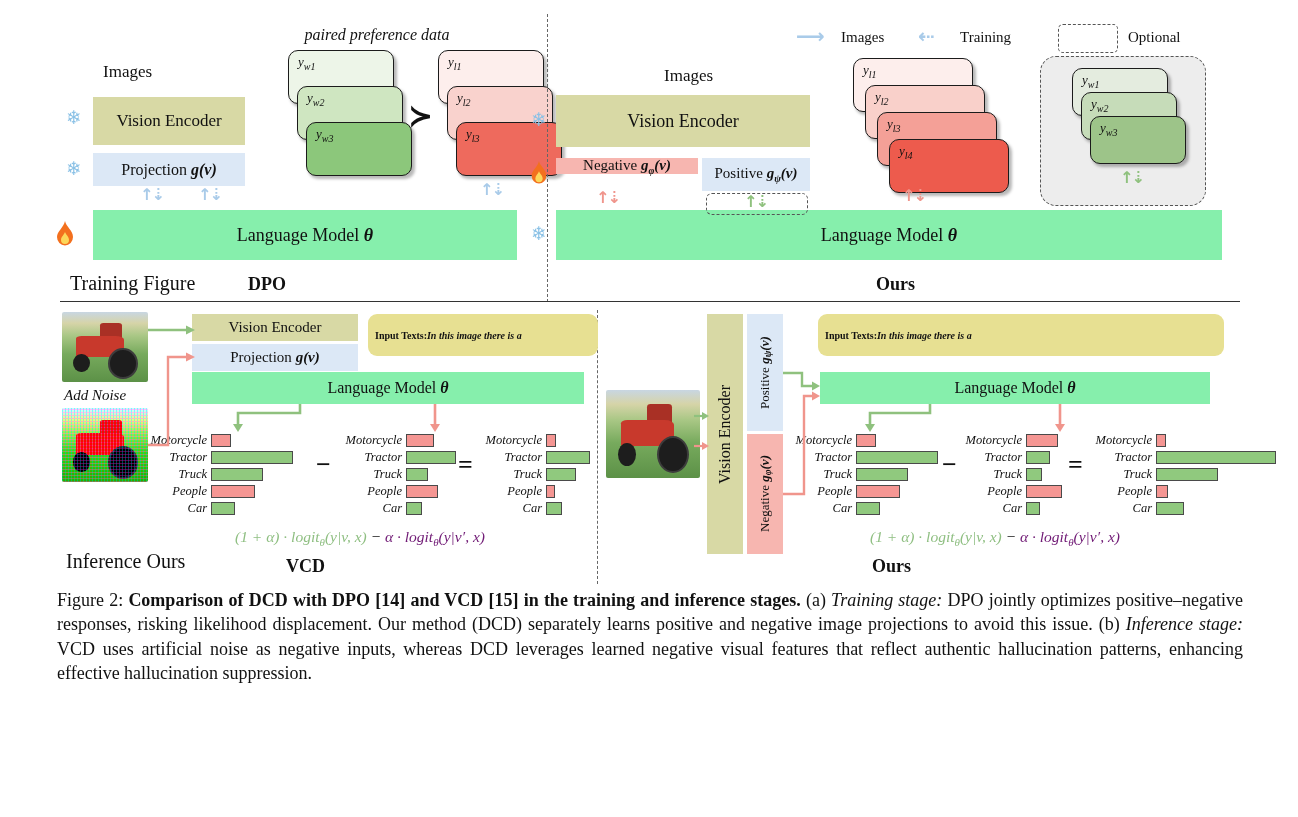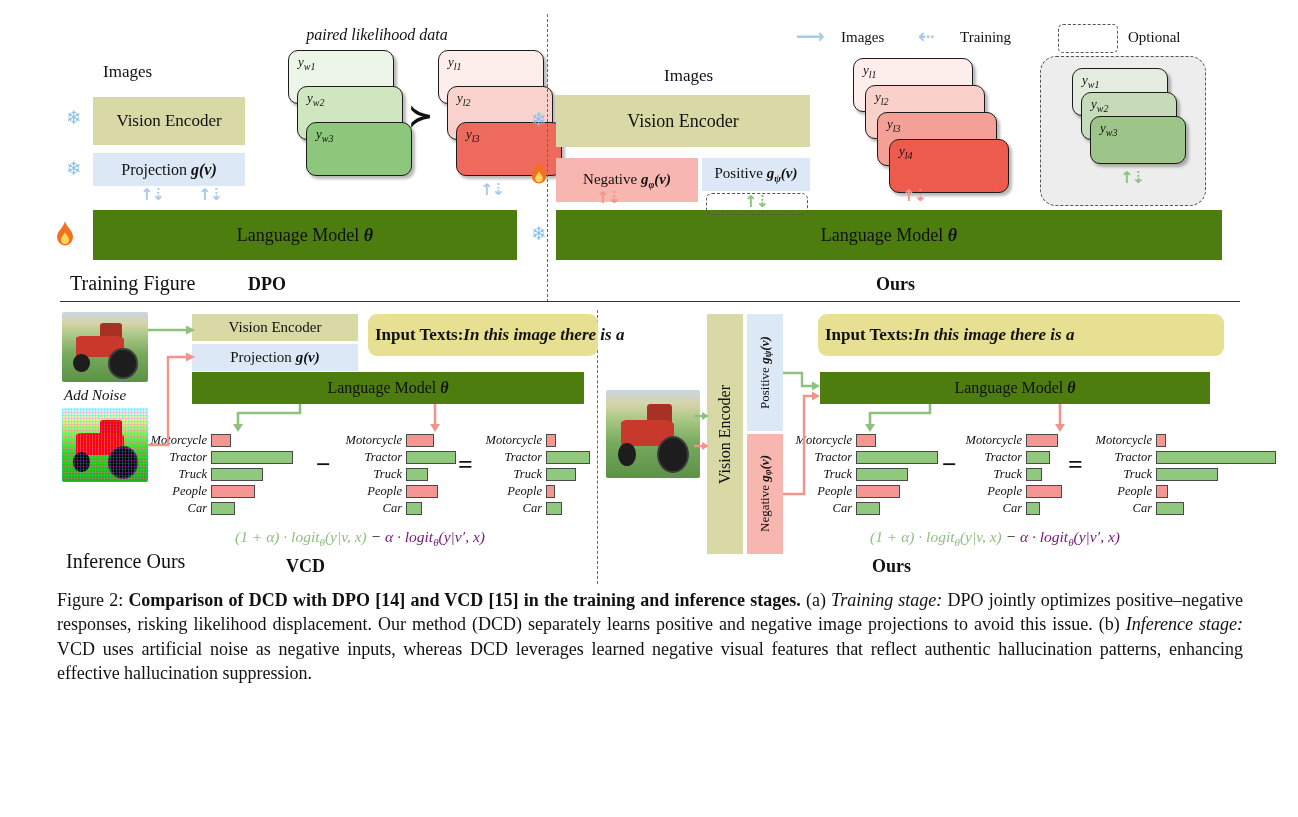--- a/index.html
+++ b/index.html
@@ -2,21 +2,21 @@
 <html><head>
 <meta charset="utf-8">
 <style>
   html,body{margin:0;padding:0;}
   body{width:1298px;height:817px;position:relative;background:#fff;font-family:"Liberation Serif",serif;color:#111;overflow:hidden;}
   .abs{position:absolute;}
   .box{position:absolute;display:flex;align-items:center;justify-content:center;text-align:center;}
   .olive{background:#d8d9a5;}
   .blue{background:#dce8f6;}
   .pinkbg{background:#f7b6b0;}
-  .lmgreen{background:#4d7c0f;}
+  .lmgreen{background:#86efac;}
   .mi{font-style:italic;font-weight:bold;}
   .it{font-style:italic;}
   sub{font-size:10px;}
   .card{position:absolute;border:1.2px solid #1b1b1b;border-radius:10px;box-shadow:2.5px 3px 3px rgba(0,0,0,.28);}
   .card .card-label{position:absolute;top:3px;left:9px;font-size:13px;font-style:italic;}
   .snow{font-family:"DejaVu Sans",sans-serif;font-size:19px;color:#8ac1e6;line-height:1;}
   .apair{font-family:"DejaVu Sans",sans-serif;font-size:16px;font-weight:bold;letter-spacing:-2px;line-height:1;}
   .vbox{writing-mode:vertical-rl;transform:rotate(180deg);}
   .chart{position:absolute;}
   .chart .bar-row{display:flex;align-items:center;height:17px;}
@@ -25,21 +25,21 @@
   .chart .bar.green{background:#90c97e;}
   .chart .bar.red{background:#f59693;}
   .op{position:absolute;font-size:26px;font-weight:bold;}
   .formula{position:absolute;font-size:15.5px;font-style:italic;text-align:center;white-space:nowrap;}
   .formula .f-pos{color:#8fbf82;}
   .formula .f-neg{color:#701a75;}
   .formula sub{font-size:11px;}
   .stage-label{font-size:20px;}
   .panel-title{font-size:18px;font-weight:bold;}
   .images-label{font-size:17px;}
-  .input-box{position:absolute;background:#e7e092;border-radius:9px;display:flex;align-items:center;padding:0 7px;font-size:17px;white-space:nowrap;}
+  .input-box{position:absolute;background:#e7e092;border-radius:9px;display:flex;align-items:center;padding:0 7px;font-size:10px;white-space:nowrap;}
   .input-box .it-bold{font-weight:bold;}
   .input-box .it-italic{font-style:italic;font-weight:bold;}
   .photo{position:absolute;overflow:hidden;border-radius:2px;background:linear-gradient(180deg,#c8d6e2 0%,#d6d4a8 16%,#a9c785 34%,#77aa5d 60%,#5c9147 100%);}
   .photo.noisy{filter:saturate(1.9) contrast(1.3);}
   .photo.noisy::after{content:"";position:absolute;inset:0;background:repeating-linear-gradient(0deg,rgba(255,70,200,.22) 0 1px,transparent 1px 3px),repeating-linear-gradient(90deg,rgba(0,230,255,.22) 0 1px,transparent 1px 3px);}
   .p-body{position:absolute;left:16%;top:34%;width:56%;height:30%;background:#c8392c;border-radius:12% 18% 6% 6%;}
   .p-cab{position:absolute;left:44%;top:16%;width:26%;height:24%;background:#a93025;border-radius:15%;}
   .p-wheel-big{position:absolute;left:54%;top:52%;width:30%;height:38%;background:#1d1d1d;border-radius:50%;border:2px solid #3c3c3c;}
   .p-wheel-small{position:absolute;left:13%;top:60%;width:19%;height:26%;background:#1d1d1d;border-radius:50%;}
   .legend-label{font-size:15px;}
@@ -58,21 +58,21 @@
 <span class="abs snow" style="left:66px;top:108px">❄</span>
 <div class="box olive" style="left:93px;top:97px;width:152px;height:48px;font-size:17px">
   <span>Vision Encoder</span>
 </div>
 
 <span class="abs snow" style="left:66px;top:159px">❄</span>
 <div class="box blue" style="left:93px;top:153px;width:152px;height:33px;font-size:16px">
   <span><span>Projection </span><b class="mi">g(v)</b></span>
 </div>
 
-<div class="abs it" style="left:282px;top:26px;width:190px;text-align:center;font-size:16px">paired likelihood data</div>
+<div class="abs it" style="left:282px;top:26px;width:190px;text-align:center;font-size:16px">paired preference data</div>
 
 <span class="abs" style="left:53px;top:220px"><svg width="24" height="28" viewBox="0 0 24 28">
       <path d="M12 1 C13 7 20 10 20 17 A8 8.5 0 1 1 4 17 C4 11 10.5 8 12 1 Z" fill="#f3701e"></path>
       <path d="M12 12 C13 15 16 16.5 16 20 A4 4 0 1 1 8 20 C8 16.8 11 15 12 12 Z" fill="#fcd75a"></path>
     </svg></span>
 <div class="box lmgreen" style="left:93px;top:210px;width:424px;height:50px;font-size:18px">
   <span><span>Language Model </span><b class="mi">θ</b></span>
 </div>
 
 <div class="card" style="left:288px;top:50px;width:104px;height:52px;background:#edf5e8">
@@ -115,21 +115,21 @@
 
 <span class="abs snow" style="left:531px;top:110px">❄</span>
 <div class="box olive" style="left:556px;top:95px;width:254px;height:52px;font-size:18px">
   <span>Vision Encoder</span>
 </div>
 
 <span class="abs" style="left:528px;top:160px"><svg width="22" height="26" viewBox="0 0 24 28">
       <path d="M12 1 C13 7 20 10 20 17 A8 8.5 0 1 1 4 17 C4 11 10.5 8 12 1 Z" fill="#f3701e"></path>
       <path d="M12 12 C13 15 16 16.5 16 20 A4 4 0 1 1 8 20 C8 16.8 11 15 12 12 Z" fill="#fcd75a"></path>
     </svg></span>
-<div class="box pinkbg" style="left:556px;top:158px;width:142px;height:44px;font-size:15px">
+<div class="box pinkbg" style="left:556px;top:158px;width:142px;height:16px;font-size:15px">
   <span><span>Negative </span><b class="mi">g</b><sub class="mi">φ</sub><b class="mi">(v)</b></span>
 </div>
 <div class="box blue" style="left:702px;top:158px;width:108px;height:33px;font-size:15px">
   <span><span>Positive </span><b class="mi">g</b><sub class="mi">ψ</sub><b class="mi">(v)</b></span>
 </div>
 
 <span class="abs snow" style="left:531px;top:224px">❄</span>
 <div class="box lmgreen" style="left:556px;top:210px;width:666px;height:50px;font-size:18px">
   <span><span>Language Model </span><b class="mi">θ</b></span>
 </div>

